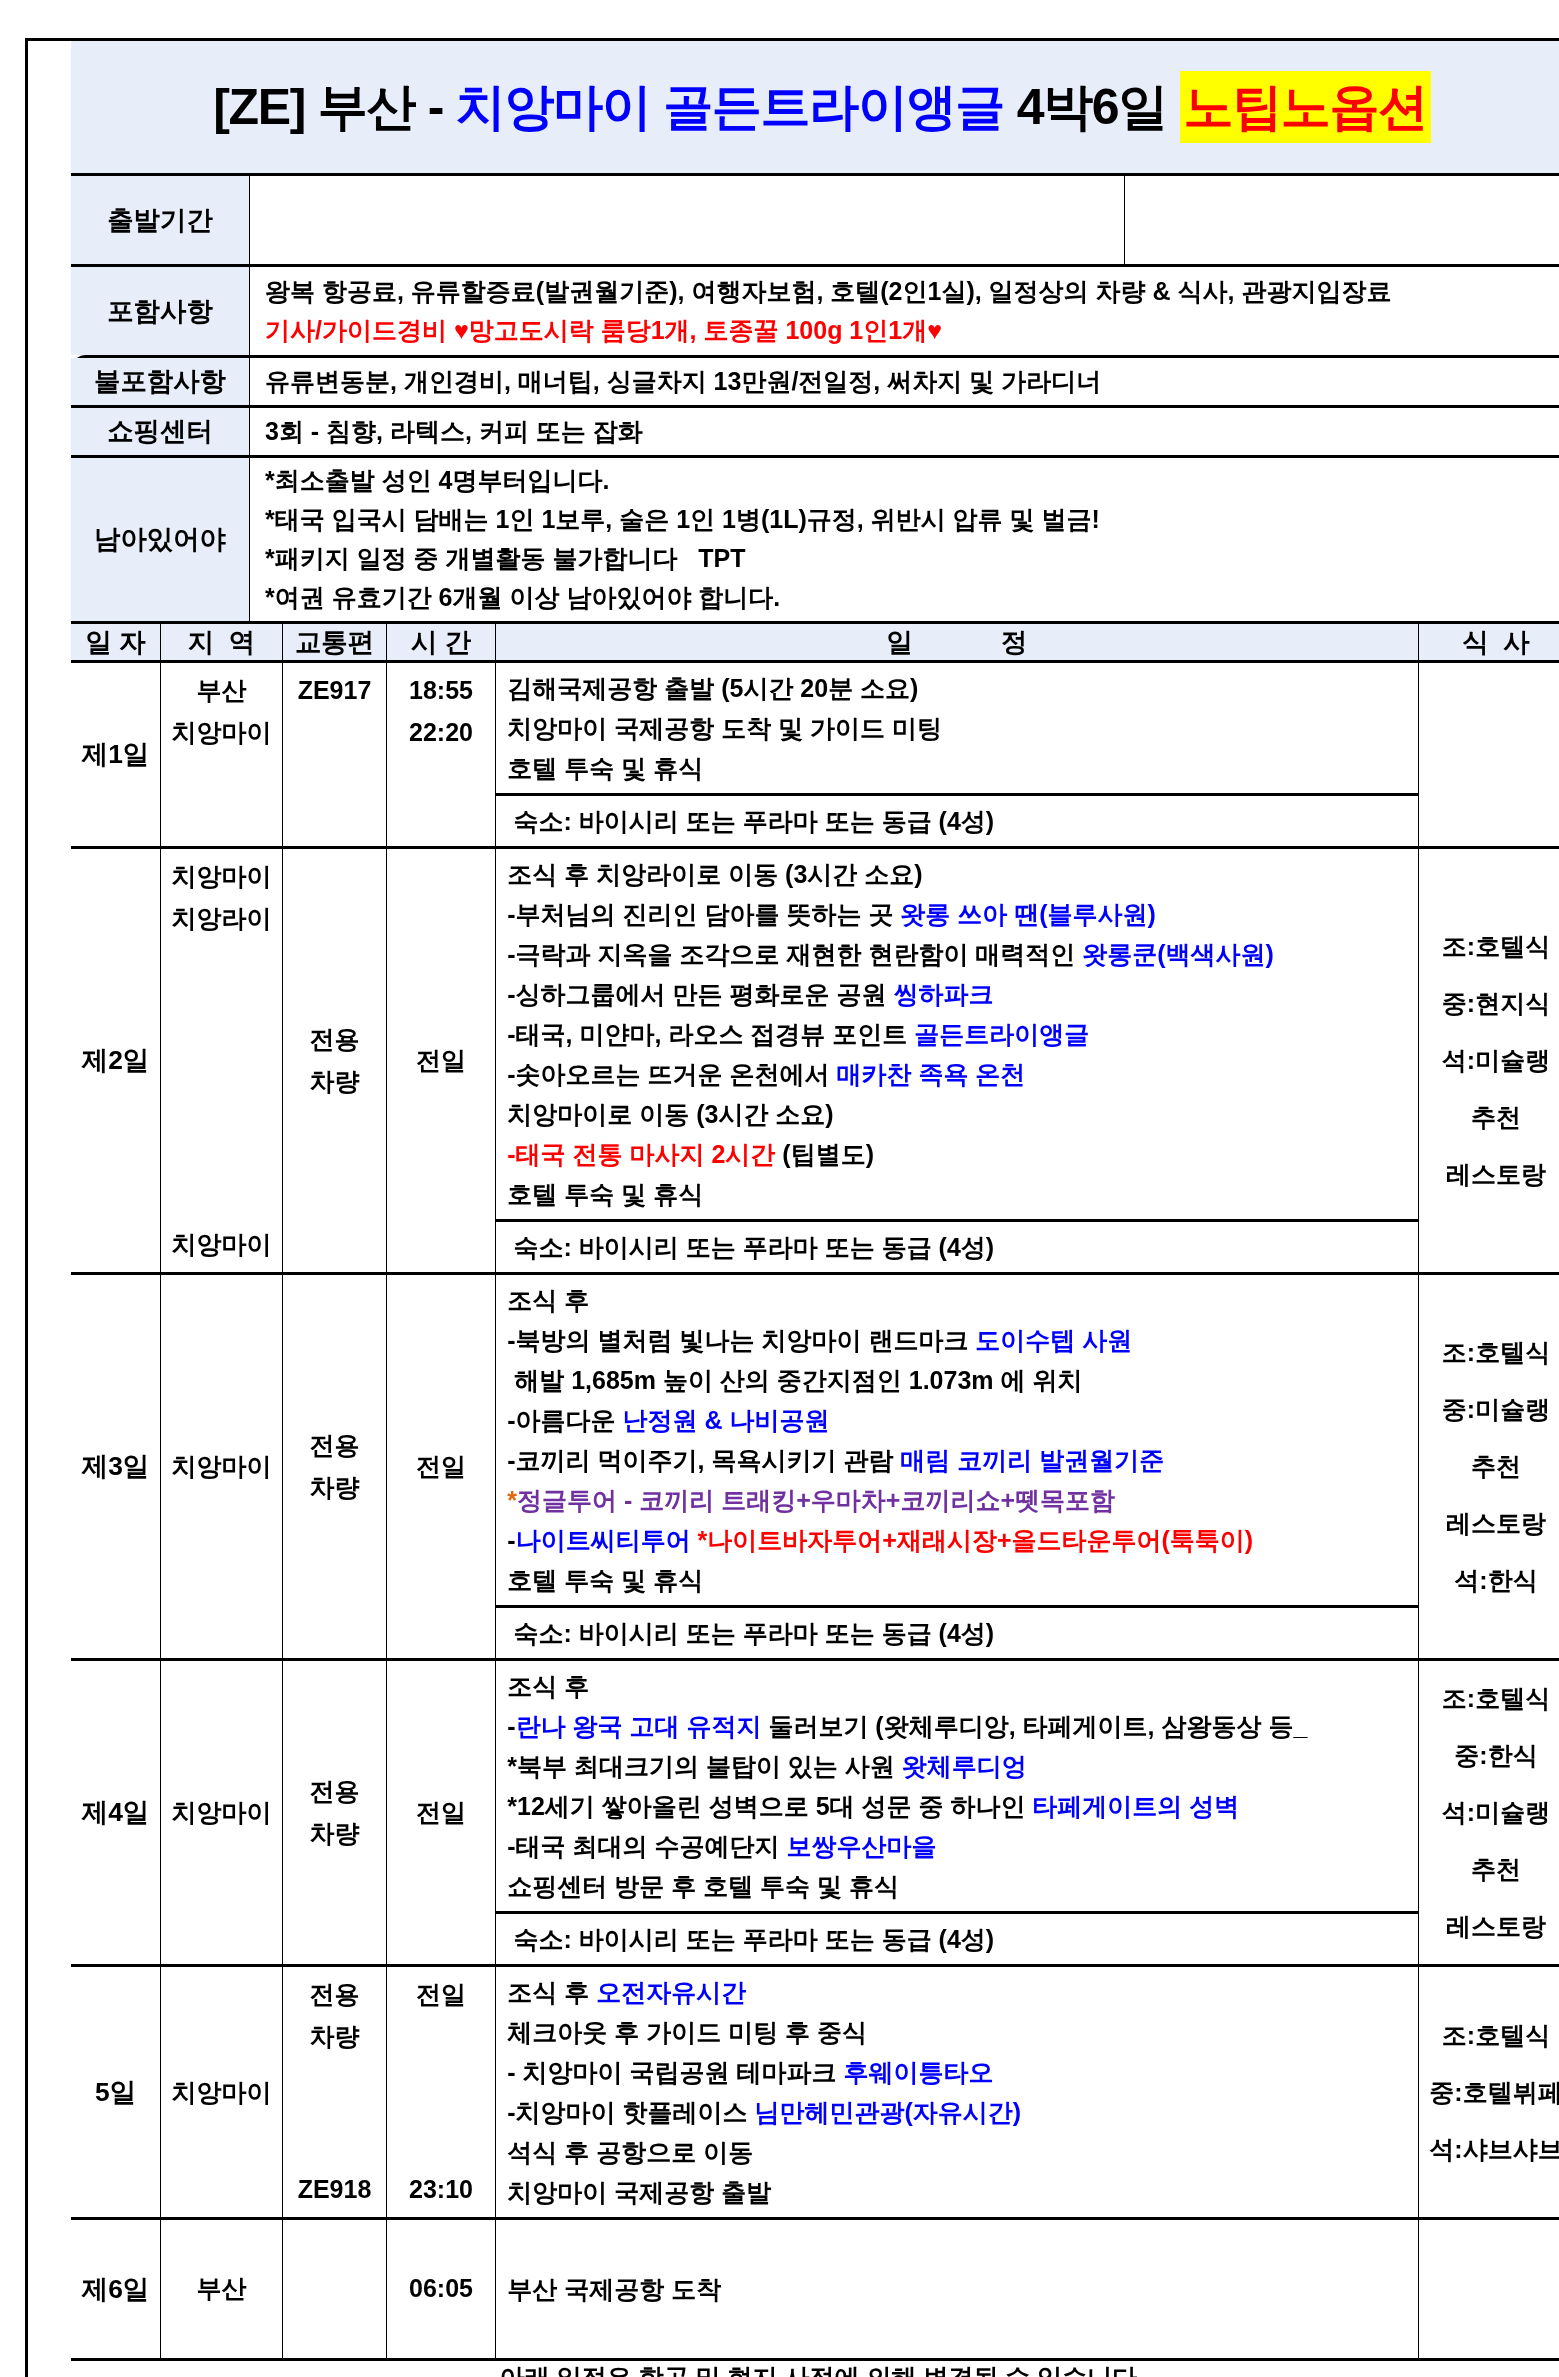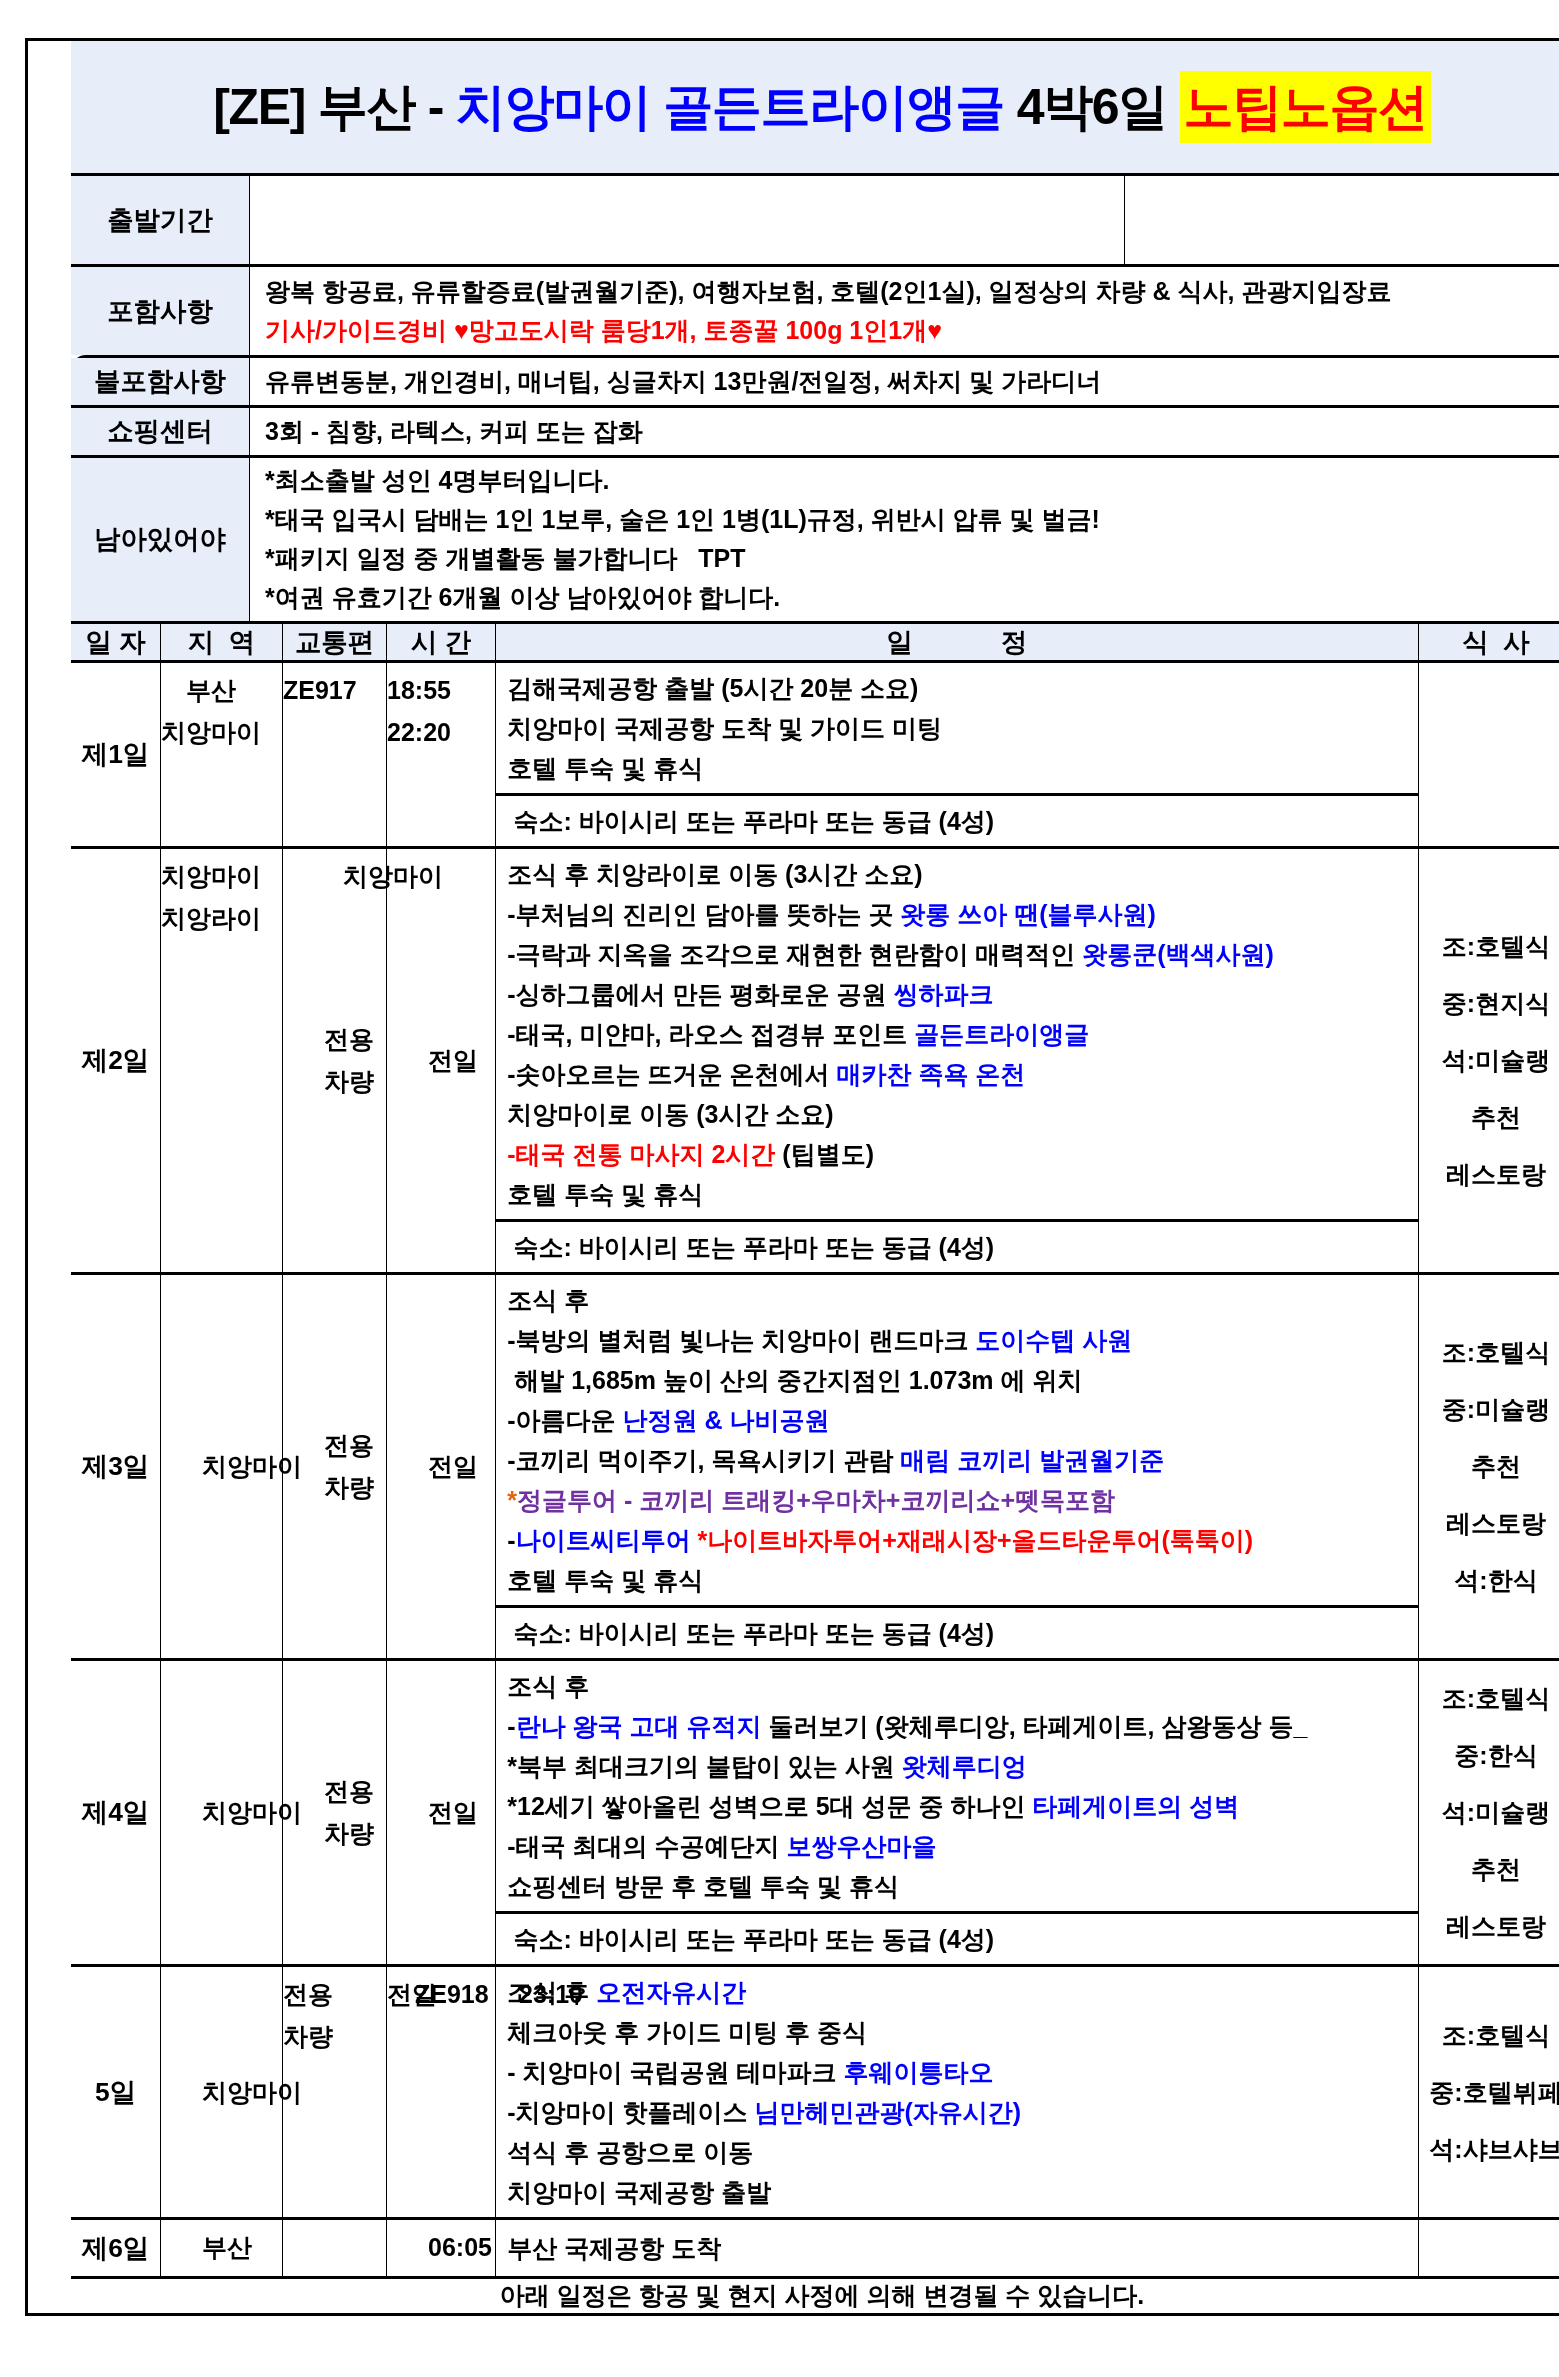--- a/index.html
+++ b/index.html
@@ -48,21 +48,21 @@
   .col-time{width:108px;flex:none;}
   .col-main{width:922px;flex:none;}
   .col-meal{flex:1;}
   
   .day-row{display:flex;border-top:3.1px solid #000;}
   .day-row .cell{border-right:1.9px solid #000;}
   .day-cell{
     display:flex;align-items:center;justify-content:center;
     font-size:26.4px;
   }
-  .stack{display:flex;flex-direction:row;text-align:center;font-size:25px;padding:6.3px 0 7.5px 0;gap:41px;}
+  .stack{display:flex;flex-direction:column;text-align:center;font-size:25px;padding:6.3px 0 7.5px 0;gap:41px;}
   .stack-top,.stack-bot{display:flex;flex-direction:column;}
   .stack-mid{flex:1;display:flex;flex-direction:column;justify-content:center;}
   .stack-line{height:42px;line-height:42px;white-space:pre;}
   .col-main{display:flex;flex-direction:column;border-right:1.9px solid #000;}
   .itin{flex:1;display:flex;flex-direction:column;justify-content:space-around;padding:5px 5px 5px 11.3px;}
   .itin-line{height:40px;display:flex;align-items:center;font-size:25px;white-space:pre;}
   .lodging{
     border-top:3.1px solid #000;height:50px;flex:none;
     display:flex;align-items:center;padding-left:17.6px;font-size:25px;white-space:pre;
   }

